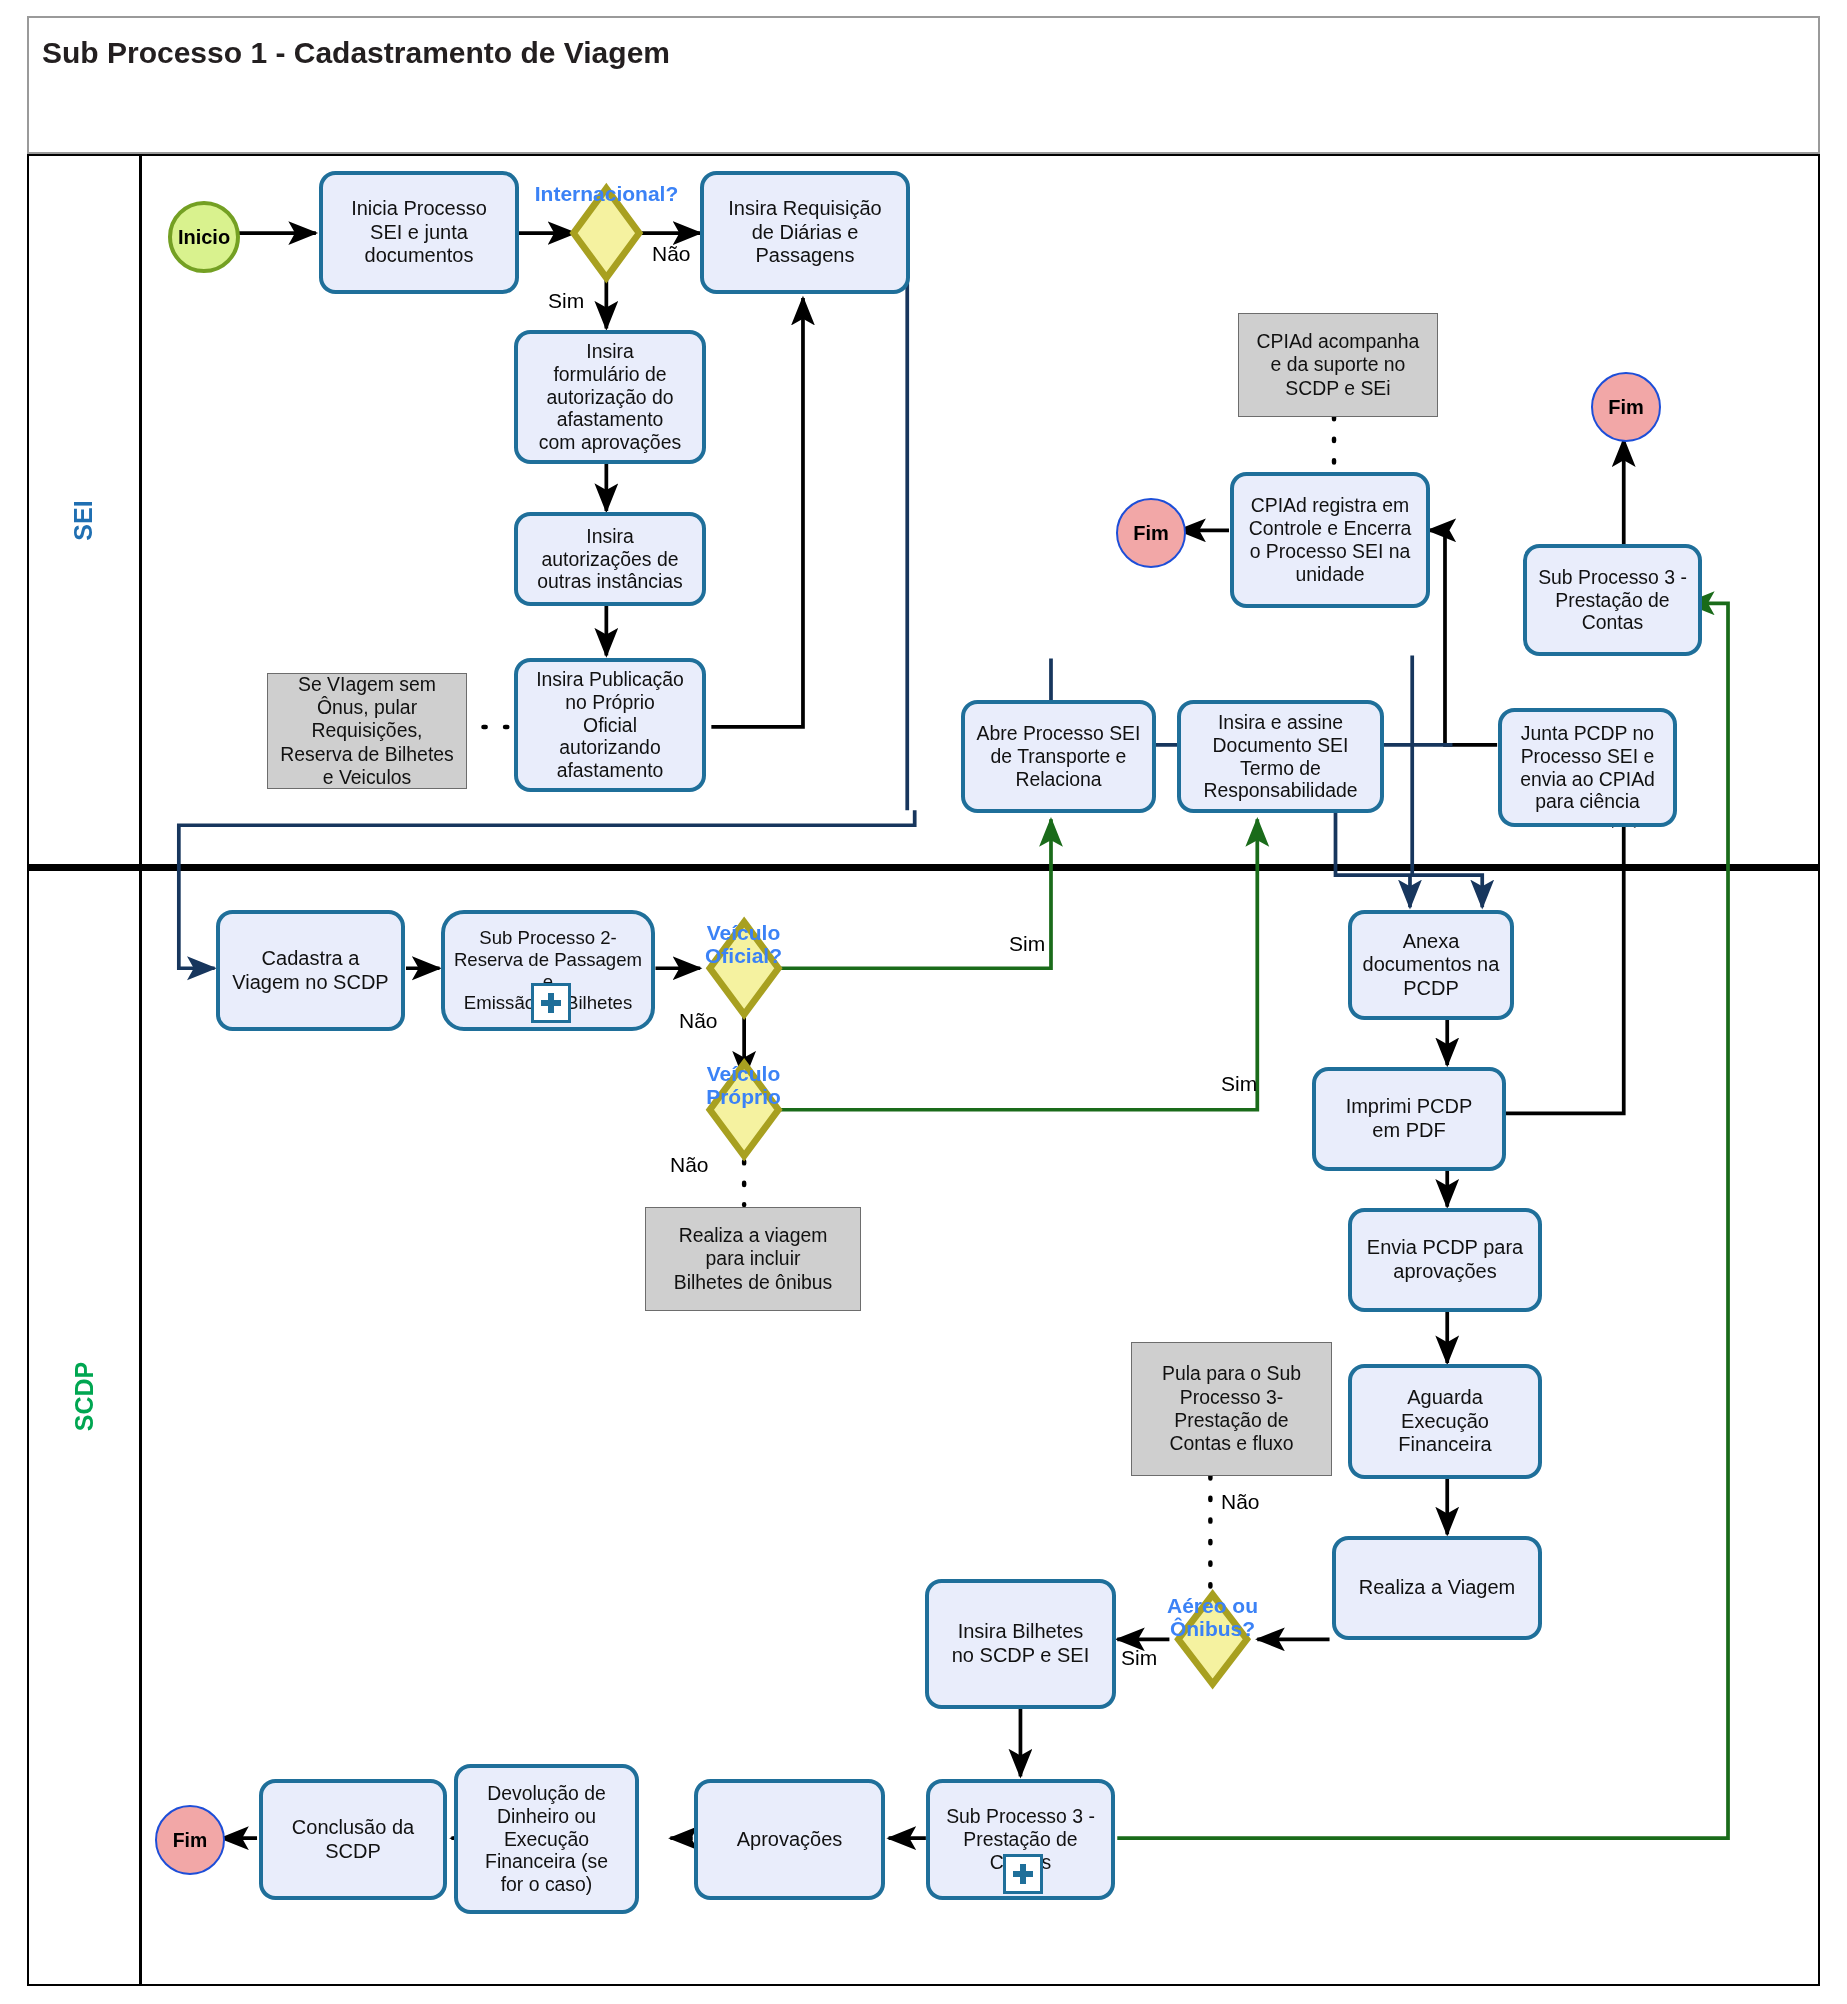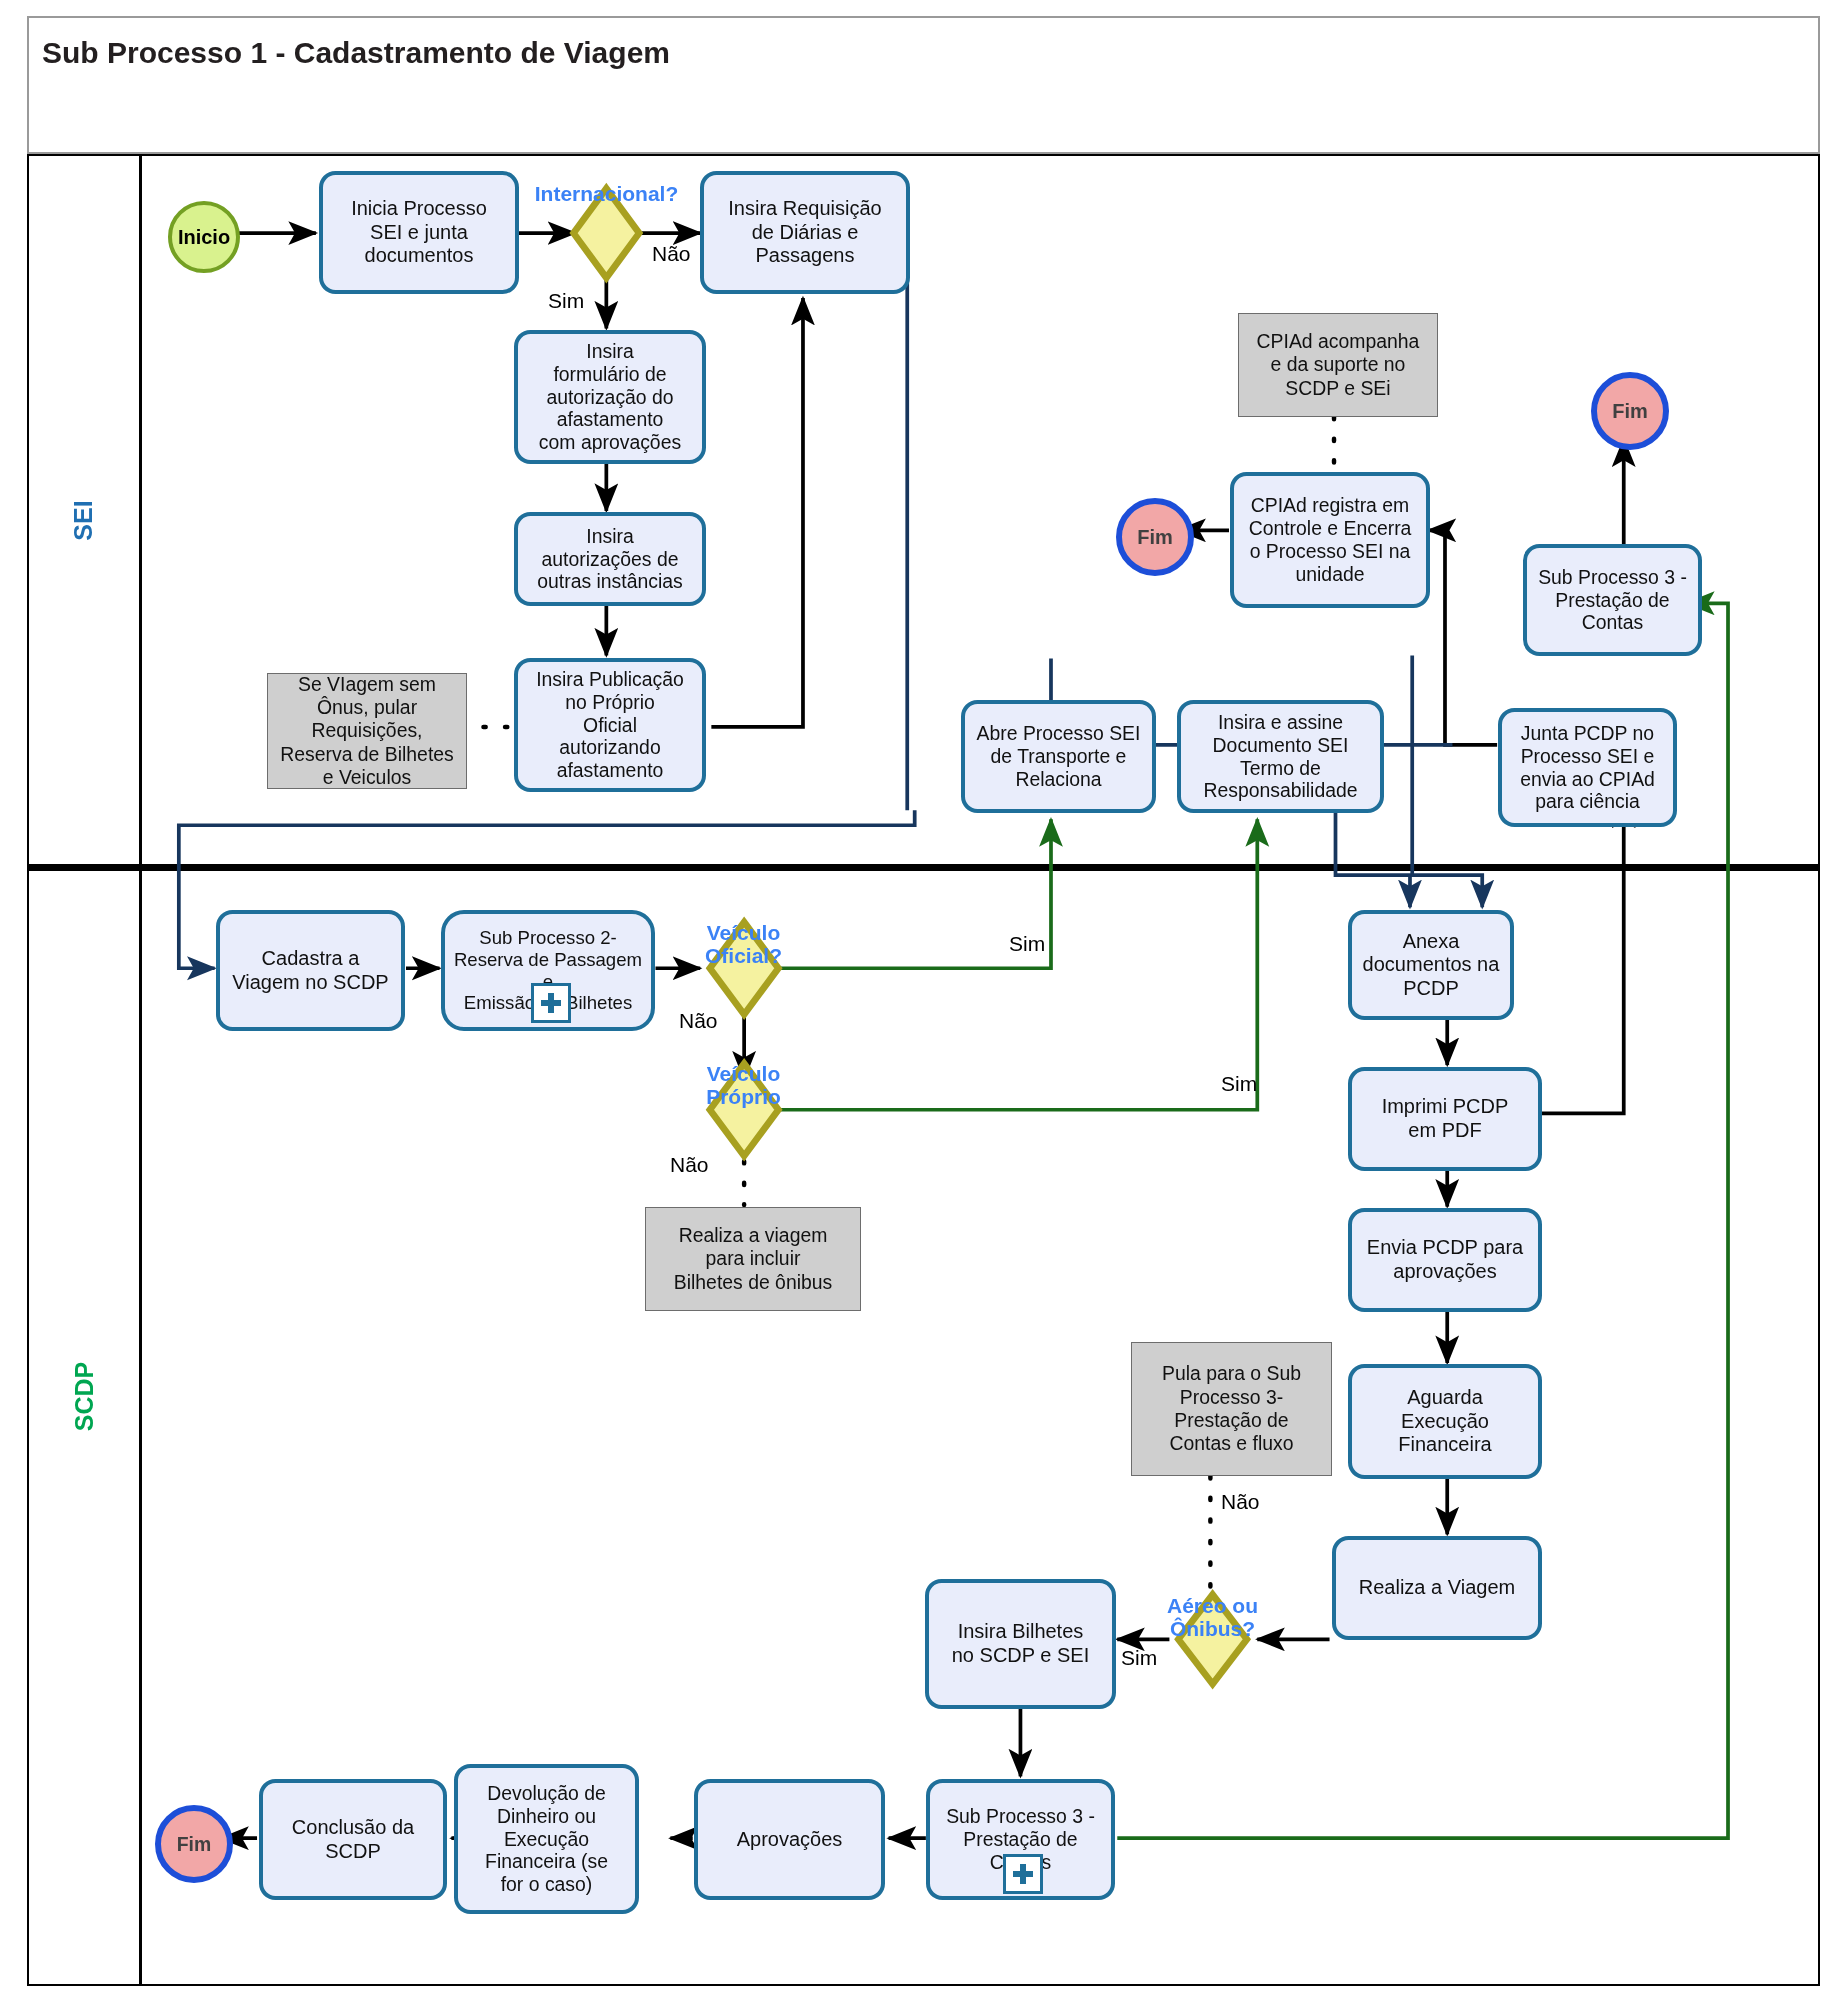--- a/index.html
+++ b/index.html
@@ -12,21 +12,21 @@
      color:#111;line-height:1.18;padding:3px 4.5px;justify-content:flex-end;
   }
   .task span{display:block;width:100%;}
   .note{
      background:#cfcfcf;border:1.5px solid #6d6d6d;color:#111;line-height:1.2;
      border-top-color:#6d6d6d;
   }
   .gw-label{position:absolute;font-weight:bold;color:#3b82f6;text-align:center;line-height:1.1;pointer-events:none;}
   .event{position:absolute;display:flex;align-items:center;justify-content:center;border-radius:50%;font-weight:bold;}
   .ev-start{background:#d9f28e;border:4.5px solid #74a023;color:#000;}
-  .ev-end{background:#f2a7a7;border:6px solid #1d4ed8;color:#404040;}
+  .ev-end{background:#f2a7a7;border:2px solid #1d4ed8;color:#000000;}
   .edge-label{position:absolute;color:#000;background:transparent;white-space:nowrap;}
   .lane-title{position:absolute;font-weight:bold;transform:rotate(-90deg);transform-origin:center center;white-space:nowrap;}
   .pool-header{position:absolute;font-weight:bold;color:#231f20;}
   .subproc-marker{position:absolute;width:34px;height:34px;background:#fff;border:3px solid #1F6F9A;display:flex;align-items:center;justify-content:center;}
   .subproc-marker:before{content:"";position:absolute;width:19.4px;height:6.7px;background:#1F6F9A;}
   .subproc-marker:after{content:"";position:absolute;width:6.7px;height:19.4px;background:#1F6F9A;}
   .frame-outer{position:absolute;border:2.2px solid #9a9a9a;box-sizing:border-box;background:#fff;}
   .frame-lane{position:absolute;border:2.2px solid #000;box-sizing:border-box;}
   .lane-split{position:absolute;background:#000;}
   .lane-divider{position:absolute;background:#000;}
@@ -263,21 +263,21 @@
   </div>
   <div class="subproc-marker" style="left:531px;top:983px;"></div>
 
   <div class="node task" style="left:1348px;top:910px;width:166px;height:110px;font-size:20px;">
     <span>
         <div>Anexa</div>
         <div>documentos na</div>
         <div>PCDP</div>
       </span>
   </div>
-  <div class="node task" style="left:1348px;top:1067px;width:194px;height:104px;font-size:20px;">
+  <div class="node task" style="left:1312px;top:1067px;width:194px;height:104px;font-size:20px;">
     <span>
         <div>Imprimi PCDP</div>
         <div>em PDF</div>
       </span>
   </div>
   <div class="node task" style="left:1348px;top:1208px;width:194px;height:104px;font-size:20px;">
     <span>
         <div>Envia PCDP para</div>
         <div>aprovações</div>
       </span>

